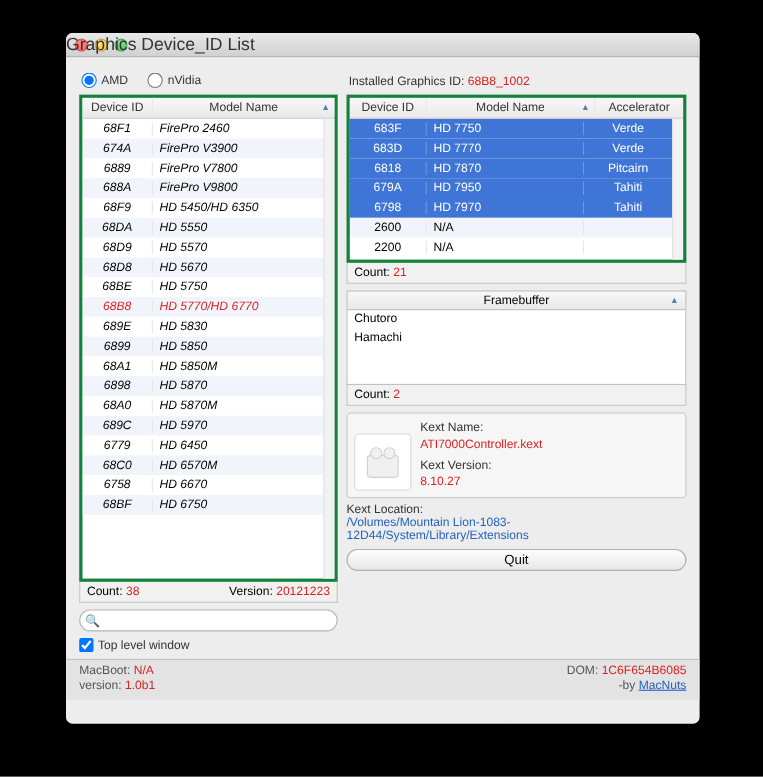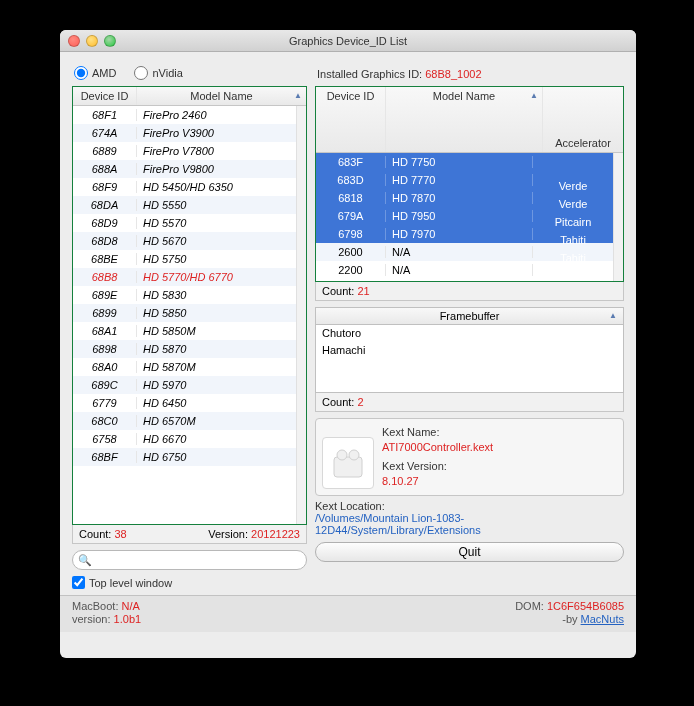--- a/index.html
+++ b/index.html
@@ -4,31 +4,31 @@
 <style>
 * { box-sizing: border-box; margin: 0; padding: 0; font-family: "Lucida Grande", "Helvetica Neue", Arial, sans-serif; font-size: 11px; }
 body { background: #000; width: 694px; height: 706px; position: relative; }
 .window { position: absolute; left: 60px; top: 30px; width: 576px; height: 628px; background: #ededed; border-radius: 6px; box-shadow: 0 8px 40px rgba(0,0,0,0.6); overflow: hidden; }
 .titlebar { height: 22px; background: linear-gradient(#e8e8e8,#d1d1d1); border-bottom: 1px solid #b0b0b0; display: flex; align-items: center; position: relative; }
 .traffic { display: flex; gap: 6px; margin-left: 8px; }
 .tl { width: 12px; height: 12px; border-radius: 50%; border: 0.5px solid rgba(0,0,0,0.2); }
 .tl.close { background: radial-gradient(circle at 40% 35%, #ff8a80, #ff5f57); }
 .tl.min { background: radial-gradient(circle at 40% 35%, #ffe082, #ffbd2e); }
 .tl.max { background: radial-gradient(circle at 40% 35%, #a5d6a7, #28c940); }
-.title { position: absolute; left: 0; right: 0; text-align: center; color: #333; font-size: 11px; pointer-events: none; }
+.title { position: absolute; left: 0; right: 0; color: #333; font-size: 16px; pointer-events: none; }
 .content { padding: 10px 12px 6px 12px; display: flex; gap: 8px; }
 .col { display: flex; flex-direction: column; }
 .left { width: 235px; }
 .right { flex: 1; }
 .radios { display: flex; gap: 18px; margin: 4px 0 6px 2px; }
 .radio { display: flex; align-items: center; gap: 4px; color: #333; }
 .radio input { width: 14px; height: 14px; }
 .installed { margin: 6px 0 6px 2px; color: #333; }
 .installed .val { color: #d22; }
-.tablewrap { border: 1px solid #15803d; background: #fff; display: flex; flex-direction: column; }
+.tablewrap { border: 3px solid #15803d; background: #fff; display: flex; flex-direction: column; }
 .thead { display: flex; background: linear-gradient(#f8f8f8,#e9e9e9); border-bottom: 1px solid #c6c6c6; }
 .th { padding: 3px 6px; text-align: center; color: #333; border-right: 1px solid #c6c6c6; position: relative; font-size: 11px; }
 .th:last-child { border-right: none; }
 .th .sort { position: absolute; right: 4px; top: 4px; font-size: 8px; color: #5a7bb0; }
 .tbody { overflow-y: auto; flex: 1; }
 .tbody.left-body { height: 418px; font-style: italic; }
 .tbody.right-body { height: 128px; }
 .tr { display: flex; height: 18px; align-items: center; }
 .tr:nth-child(odd) { background: #fff; }
 .tr:nth-child(even) { background: #f1f5fb; }
@@ -56,21 +56,21 @@
 .check { display: flex; align-items: center; gap: 4px; margin-top: 6px; color: #333; }
 .check input { width: 13px; height: 13px; }
 .footer { border-top: 1px solid #c2c2c2; background: #e3e3e3; padding: 4px 12px 6px 12px; display: flex; justify-content: space-between; color: #555; font-size: 10px; line-height: 13px; }
 .footer .red { color: #d22; }
 .footer a { color: #2462c1; text-decoration: underline; }
 
 .left .c1 { width: 64px; border-right: 1px solid #e6e6e6; }
 .left .c2 { flex: 1; }
 .right .c1 { width: 70px; border-right: 1px solid #e6e6e6; }
 .right .c2 { flex: 1; border-right: 1px solid #e6e6e6; }
-.right .c3 { width: 80px; text-align: center; margin-top: 47px; }
+.right .c3 { width: 80px; text-align: center; }
 .tr.sel .td { border-right-color: rgba(255,255,255,0.25); }
 .scrollhint { width: 10px; background: #f2f2f2; border-left: 1px solid #e0e0e0; }
 .tablewrap .body-scroll { display: flex; }
 </style>
 </head>
 <body>
 
 <div class="window">
   <div class="titlebar">
     <div class="traffic">

